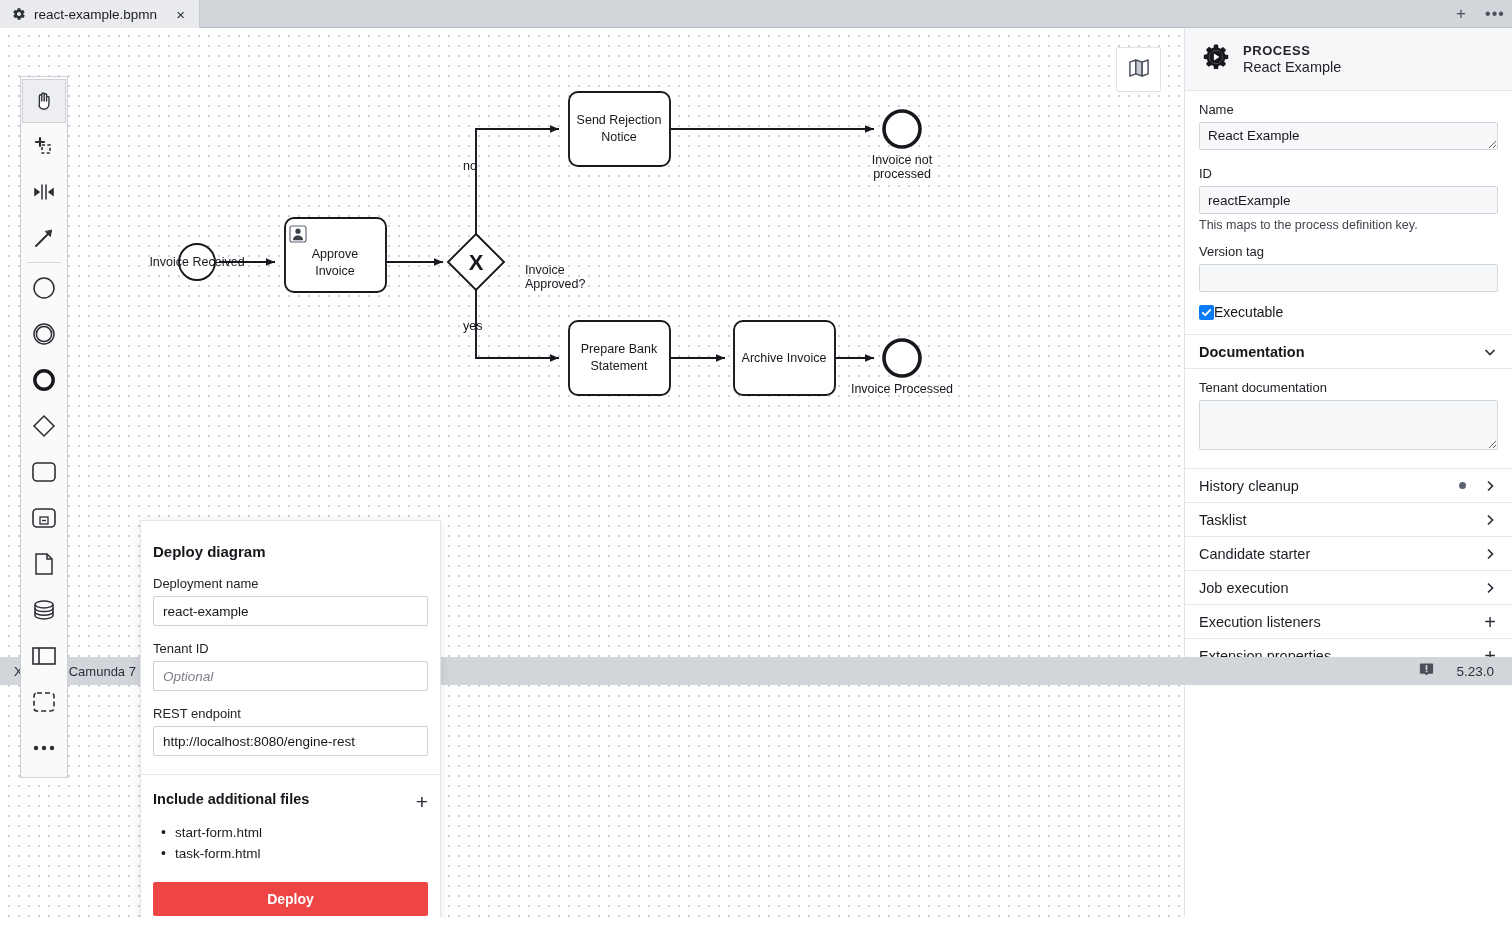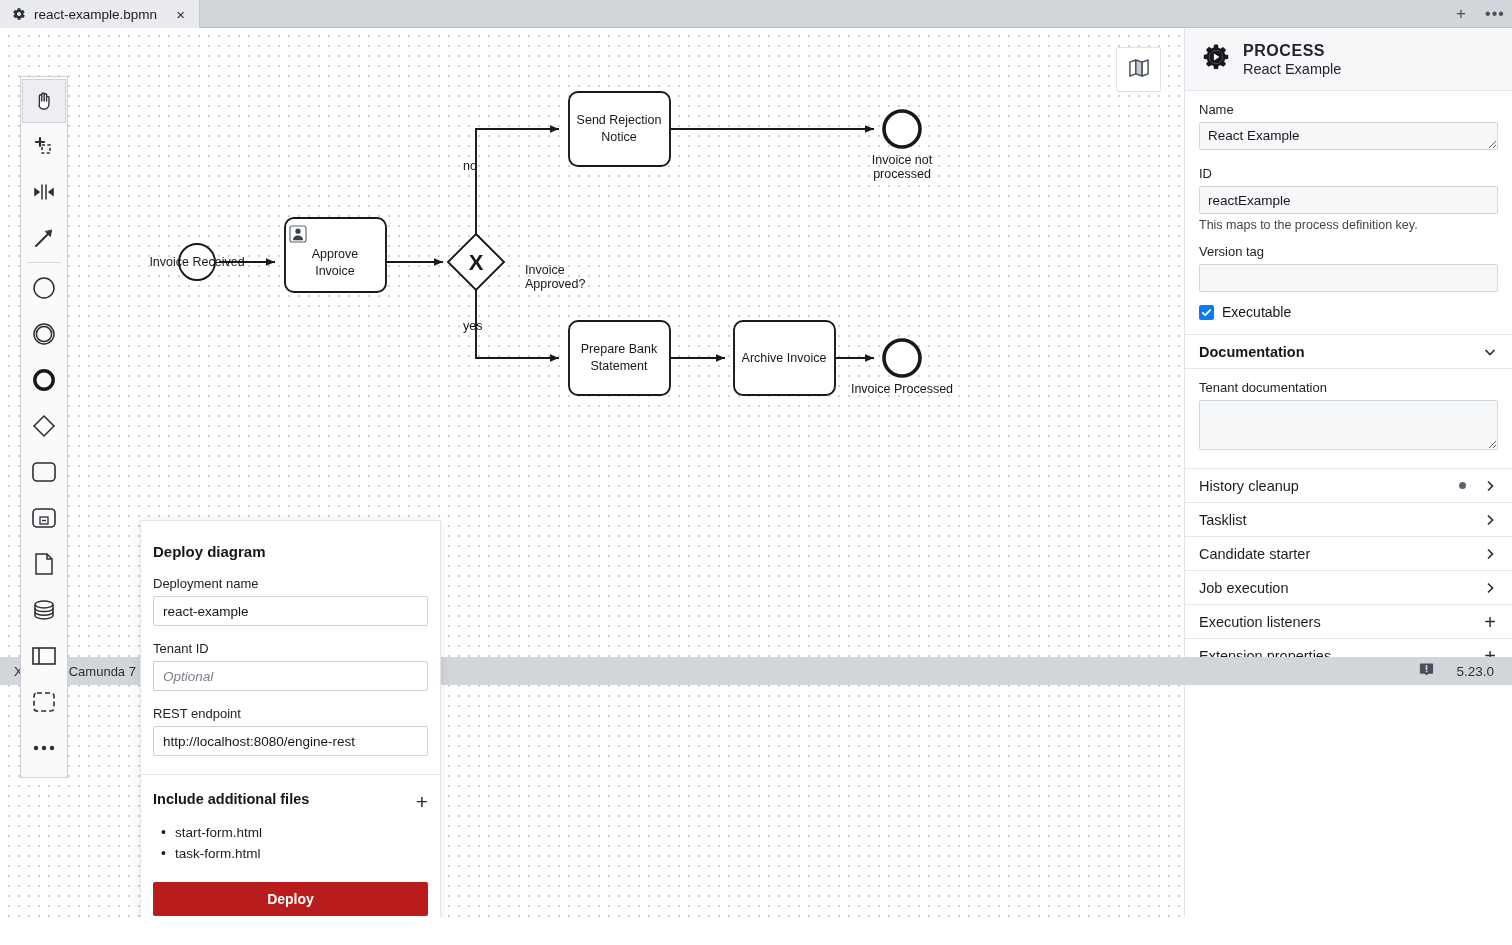--- a/index.html
+++ b/index.html
@@ -101,37 +101,37 @@
   .inc-add { font-size: 21px; color: #2c2f36; cursor: pointer; line-height: 1; font-weight: 300; }
   .inc-list { list-style: none; margin: 0 0 18px 0; padding: 0 0 0 8px; }
   .inc-list li {
     font-size: 13.5px; color: #1b1d23; padding: 3px 0 3px 14px;
     position: relative;
   }
   .inc-list li::before {
     content: "•"; position: absolute; left: 0; top: 2px; font-size: 14px; color: #1b1d23;
   }
   .deploy-btn {
-    width: 100%; height: 34px; background: #b91c1c; color: #fff;
+    width: 100%; height: 34px; background: #ef4444; color: #fff;
     border: none; border-radius: 2px; font-size: 14px; font-weight: bold;
     cursor: pointer; font-family: "Liberation Sans", sans-serif;
   }
 
   
   .props {
     position: absolute; top: 28px; right: 0; width: 328px; height: 889px;
     background: #fff; border-left: 1px solid #e0e2e7; overflow: hidden;
   }
   .props-head {
     display: flex; align-items: center; gap: 12px; height: 63px;
     padding: 0 16px; background: #f6f7f8; border-bottom: 1px solid #e4e6ea;
   }
   .props-head-txt { display: flex; flex-direction: column; gap: 1px; }
   .props-kind {
-    font-size: 16px; font-weight: bold; letter-spacing: 0.55px; color: #22242a;
+    font-size: 13px; font-weight: bold; letter-spacing: 0.55px; color: #22242a;
   }
   .props-name { font-size: 14.5px; color: #22242a; }
   .group-head {
     display: flex; align-items: center; height: 34px; padding: 0 14px;
     border-bottom: 1px solid #e6e8ec; cursor: pointer;
   }
   .group-head .g-title { font-size: 14.5px; font-weight: bold; color: #15171c; }
   .group-head.plain .g-title { font-weight: normal; color: #1b1d23; }
   .g-spacer { flex: 1; }
   .g-dot { width: 7px; height: 7px; border-radius: 50%; background: #5b6270; margin-right: 16px; }
@@ -144,21 +144,21 @@
     font-size: 13.5px; color: #15171c; padding: 0 8px; border-radius: 2px;
     font-family: "Liberation Sans", sans-serif; outline: none;
   }
   .p-textarea {
     width: 100%; border: 1px solid #d2d5db; background: #f7f8f9;
     font-size: 13.5px; color: #15171c; padding: 5px 8px; border-radius: 2px;
     font-family: "Liberation Sans", sans-serif; outline: none; resize: vertical;
   }
   .p-row { margin-bottom: 12px; }
   .p-hint { font-size: 12.5px; color: #40454e; margin: 4px 0 12px; }
-  .p-check { display: flex; align-items: center; gap: 8px; margin-top: 2px; }
+  .p-check { display: flex; align-items: center; margin-top: 2px; }
   .cbox {
     width: 15px; height: 15px; background: #0a7bf6; border-radius: 2px;
     display: flex; align-items: center; justify-content: center; cursor: pointer;
   }
   .p-check label { font-size: 14px; color: #15171c; cursor: pointer; }
   .input-wrap { position: relative; }
 
   
   .statusbar {
     position: absolute; left: 0; bottom: 0; width: 1512px; height: 28px;

